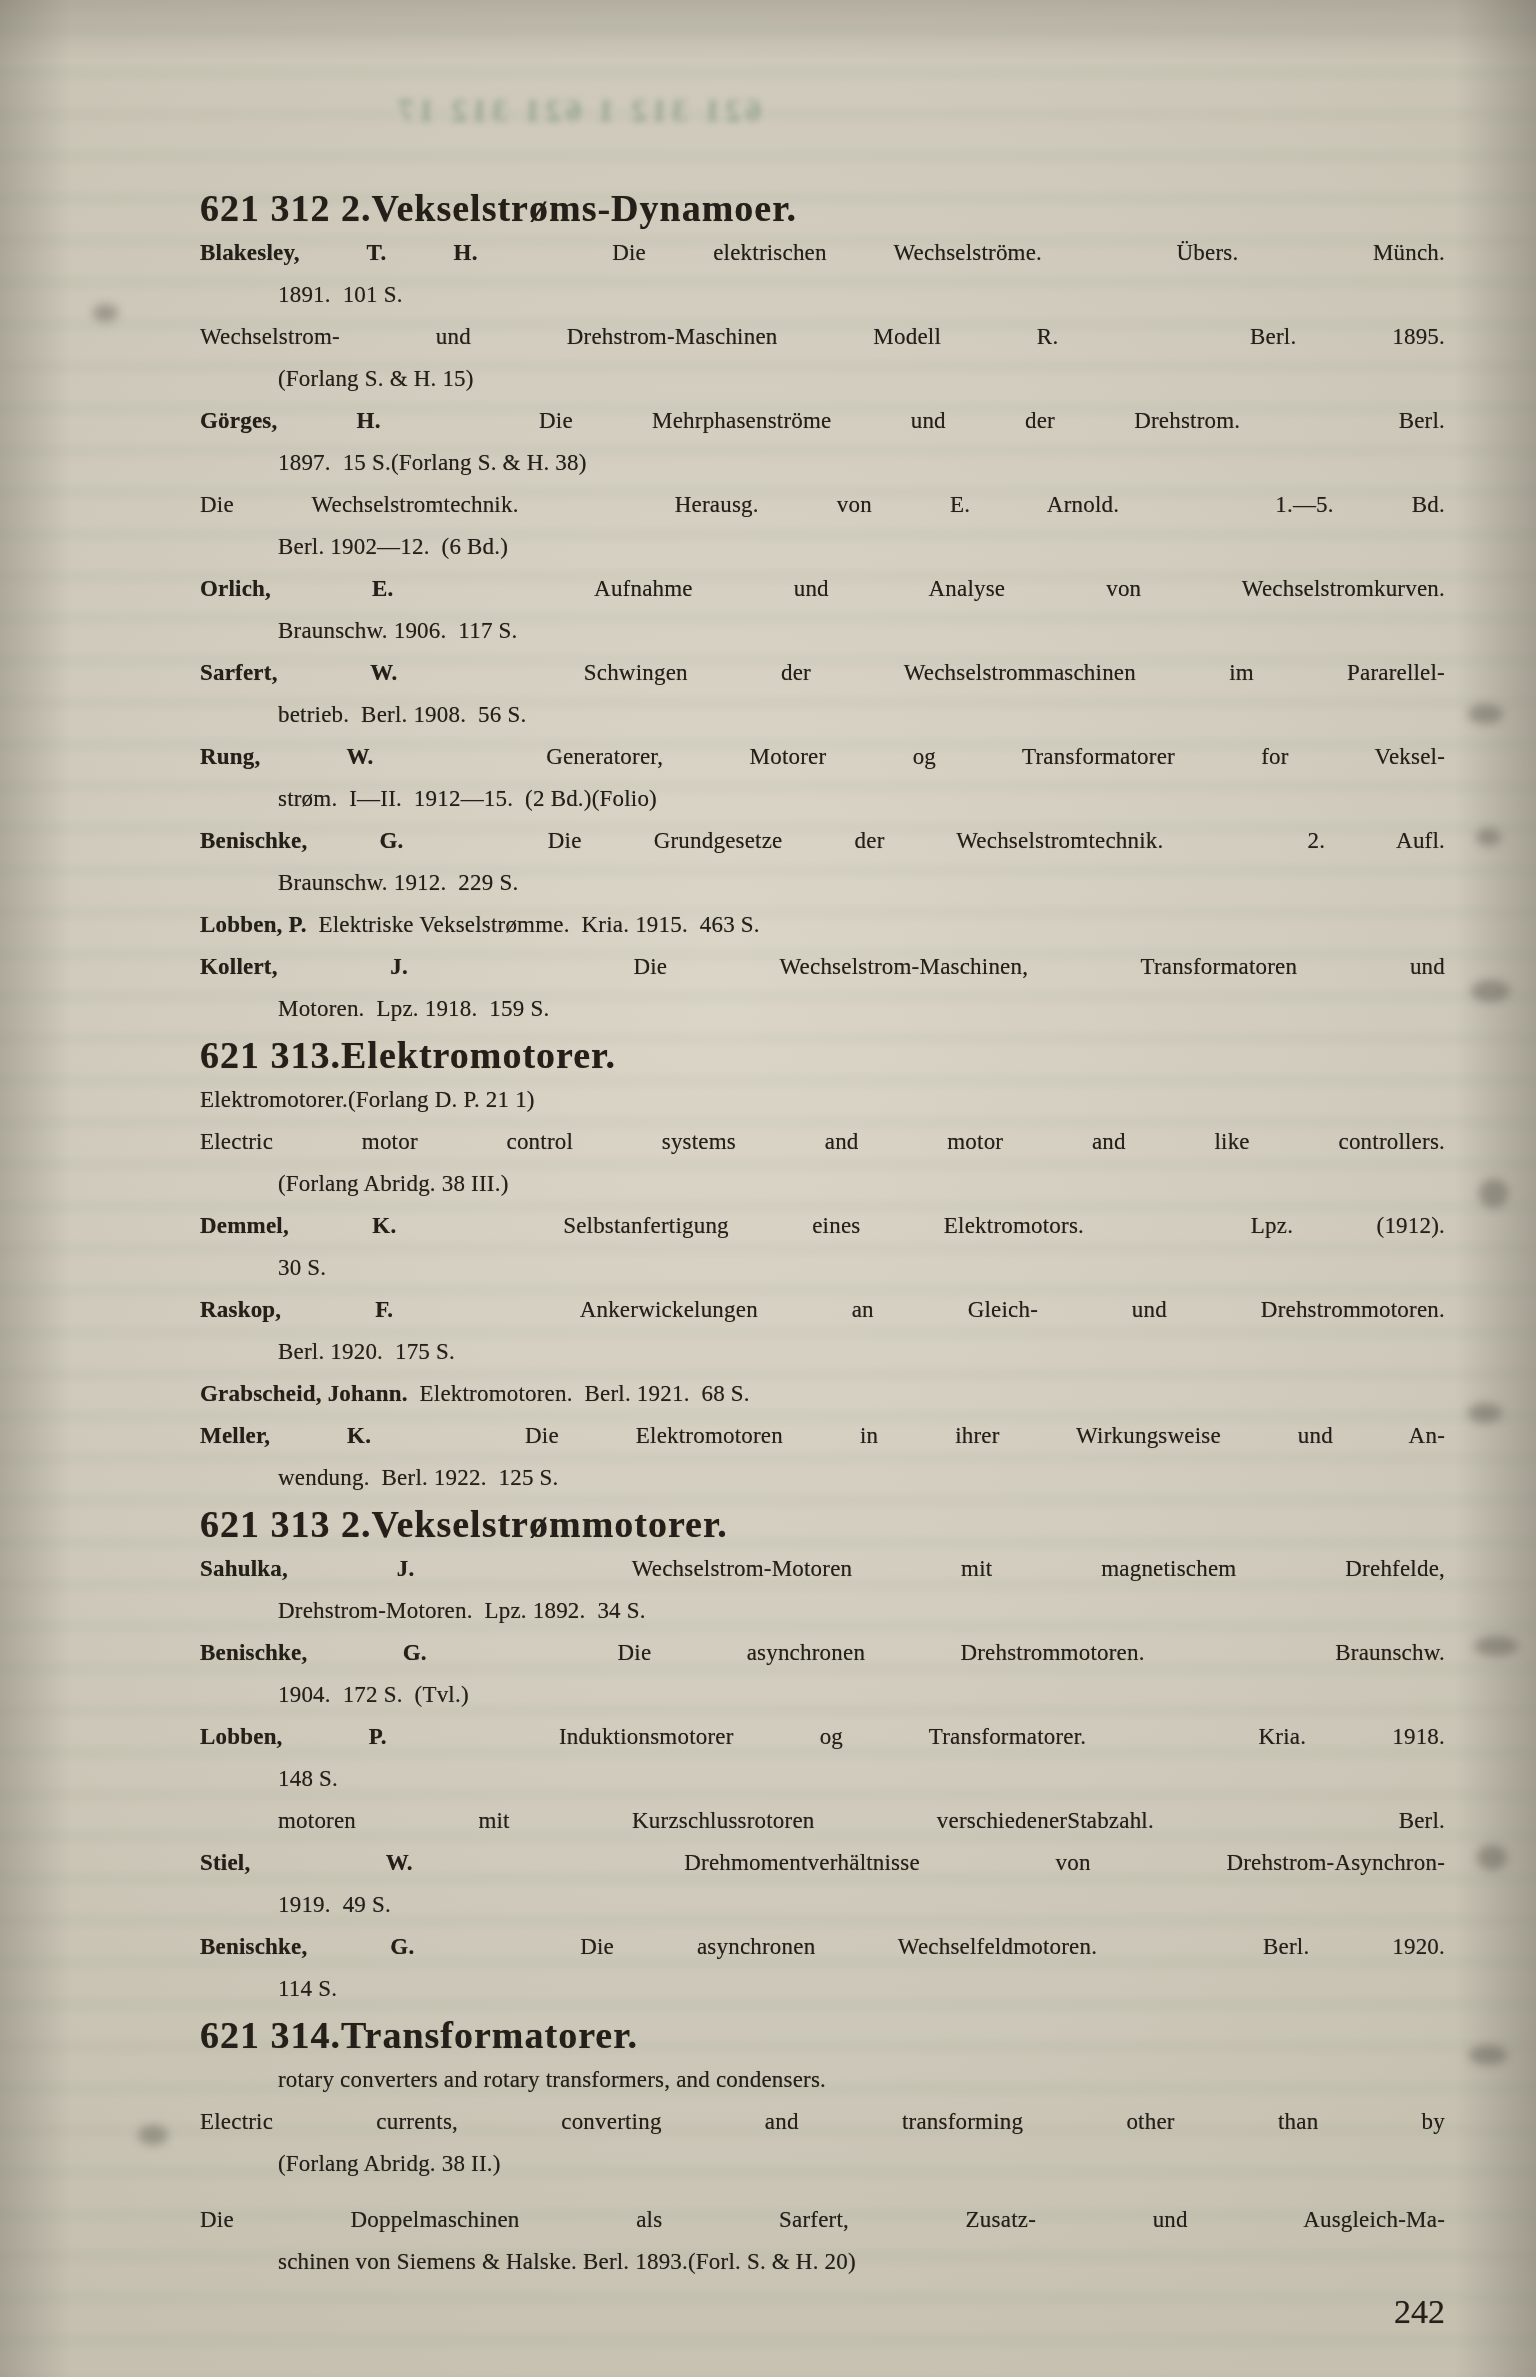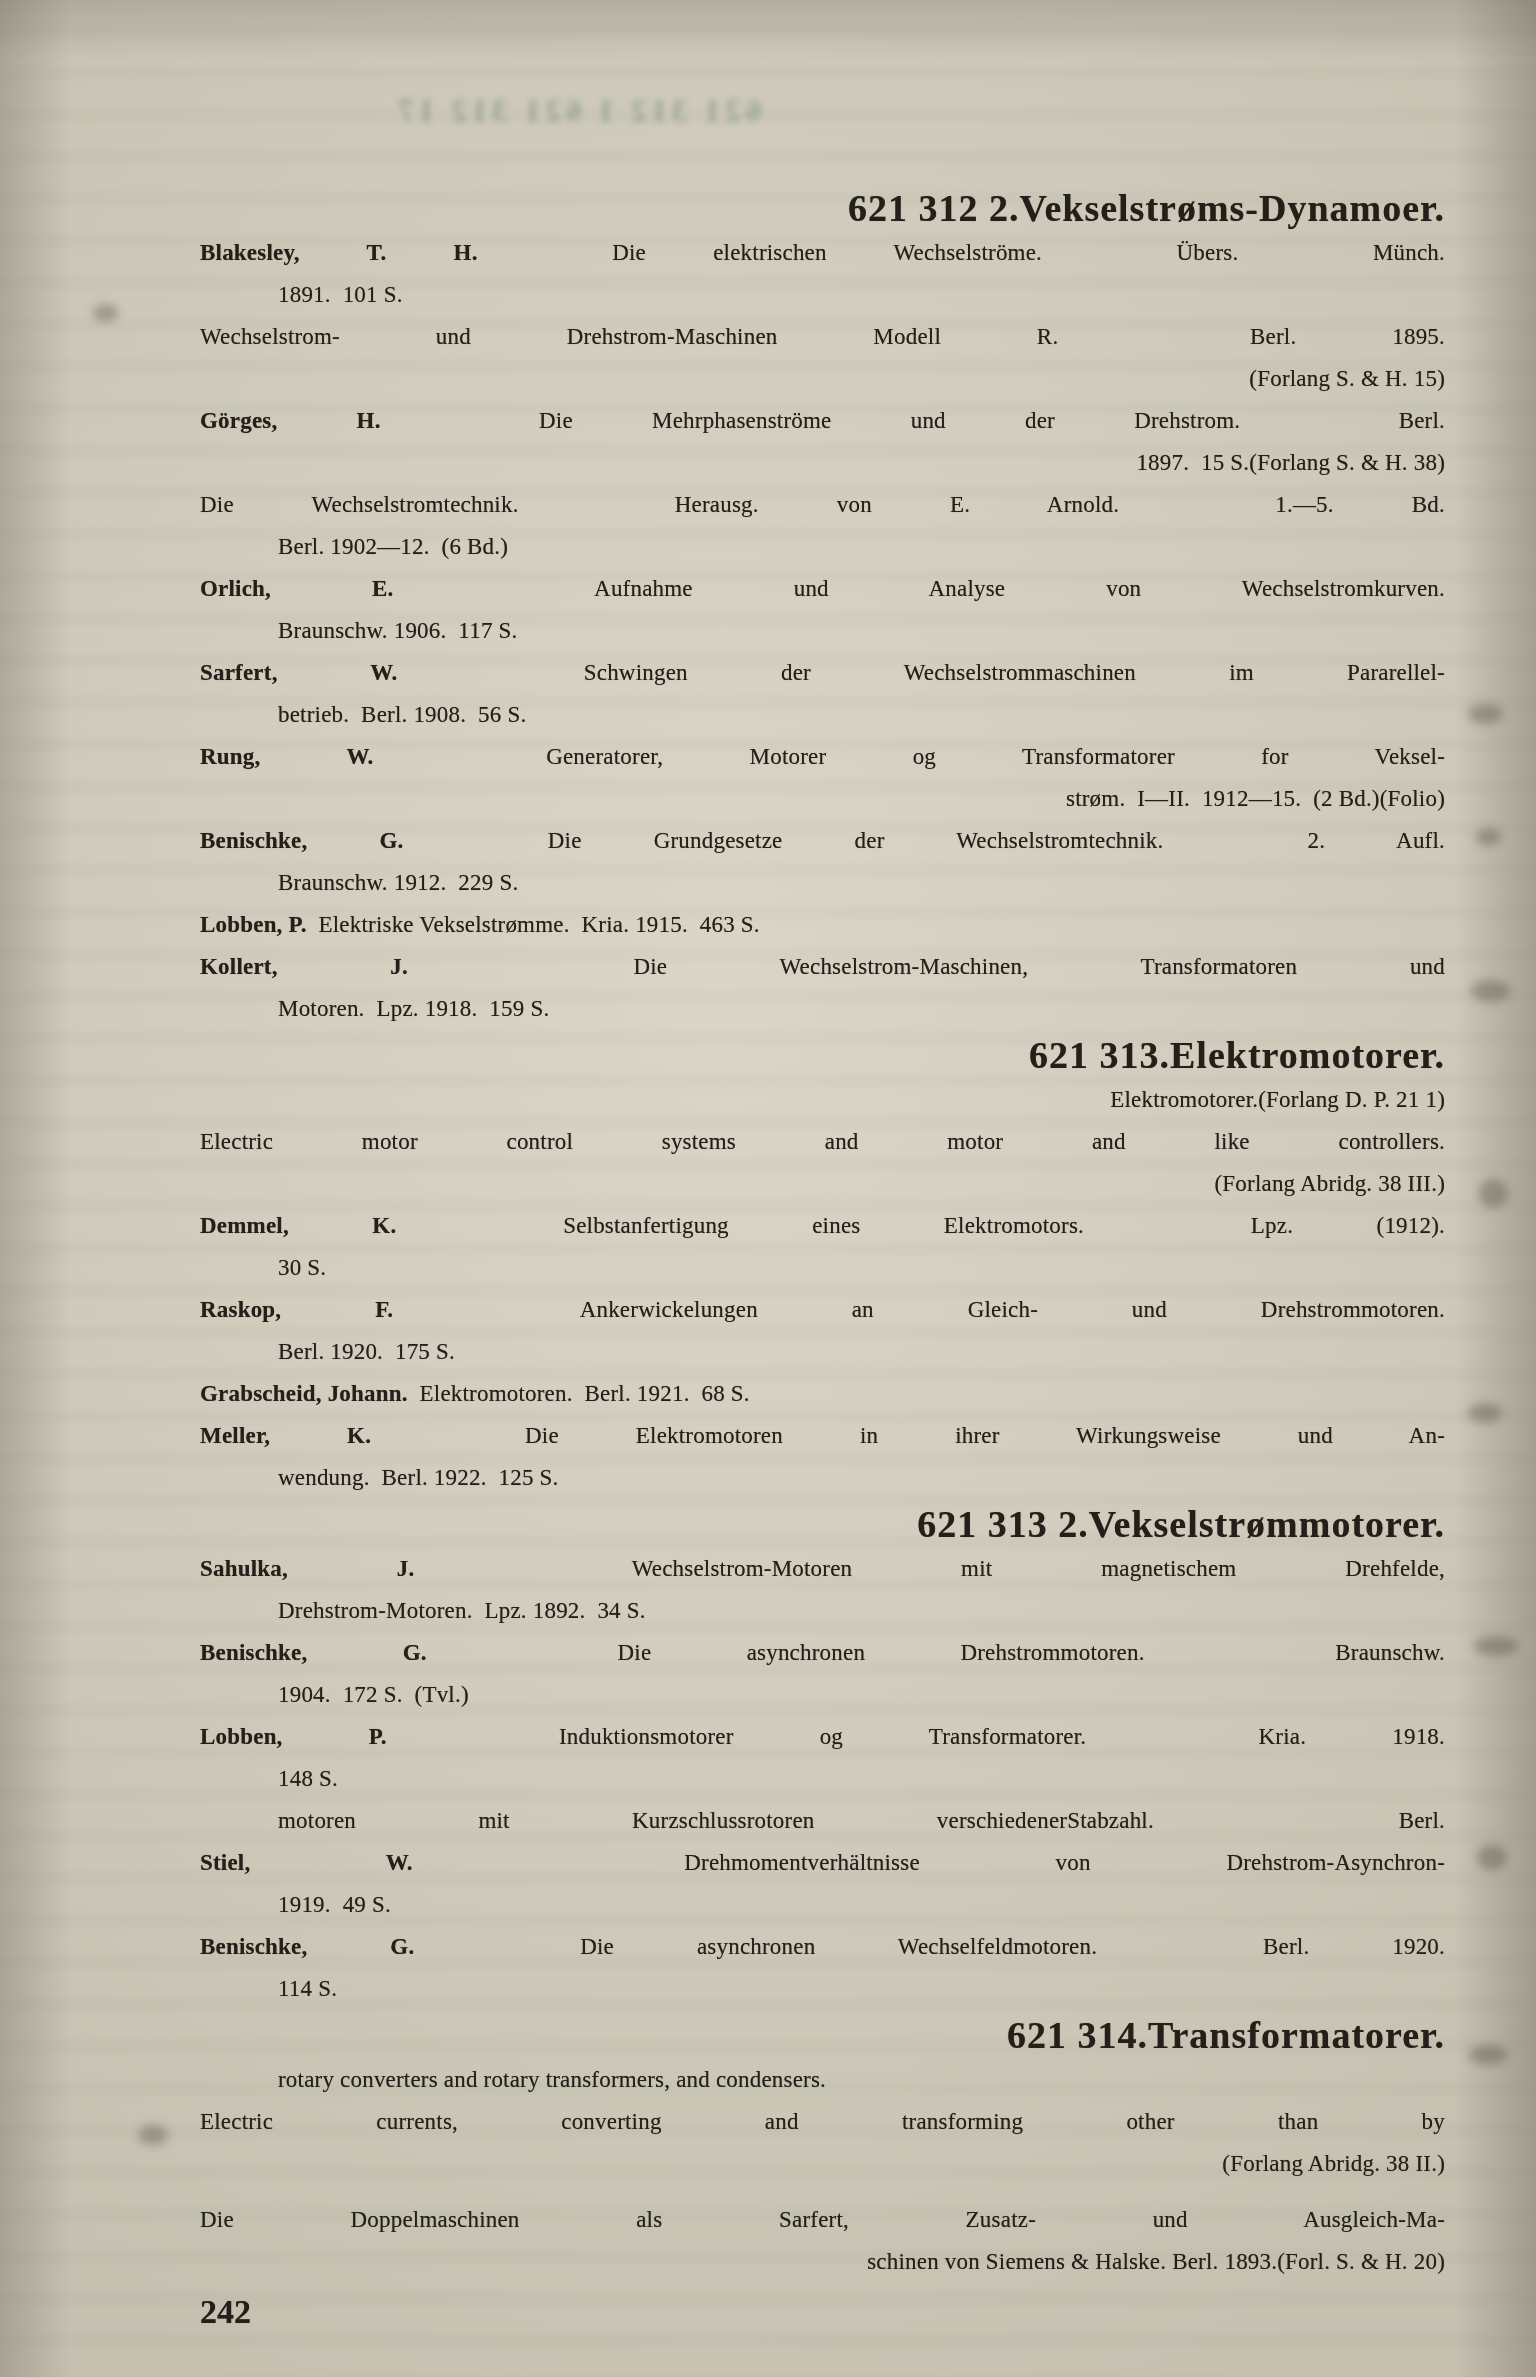--- a/index.html
+++ b/index.html
@@ -42,38 +42,37 @@
   }
   .line {
     font-size: 23px;
     line-height: 42px;
     min-height: 42px;
     white-space: pre-wrap;
   }
   .line.j { text-align: justify; text-align-last: justify; }
   .line.i1 { padding-left: 78px; }
   .line.gap { margin-top: 14.3px; }
-  .flexline { display: flex; justify-content: flex-end; align-items: baseline; }
+  .flexline { display: flex; justify-content: flex-start; align-items: baseline; }
   .b { font-weight: bold; }
   .sec {
     font-size: 38px;
     line-height: 45px;
     min-height: 45px;
     font-weight: bold;
     letter-spacing: 1px;
     margin-top: 2.9px;
     margin-bottom: 1px;
   }
   .pagenum {
     position: absolute;
     top: 2293px; left: 200px; width: 1245px;
-    text-align: left;
+    text-align: right;
     font-size: 34px;
     text-shadow: 0 0 0.7px rgba(36,32,25,0.50);
-    font-weight: bold;
   }
   .smudge {
     position: absolute;
     background: rgba(56,53,45,0.32);
     border-radius: 50%;
     filter: blur(4.8px);
     pointer-events: none;
   }
 </style>
 </head>

